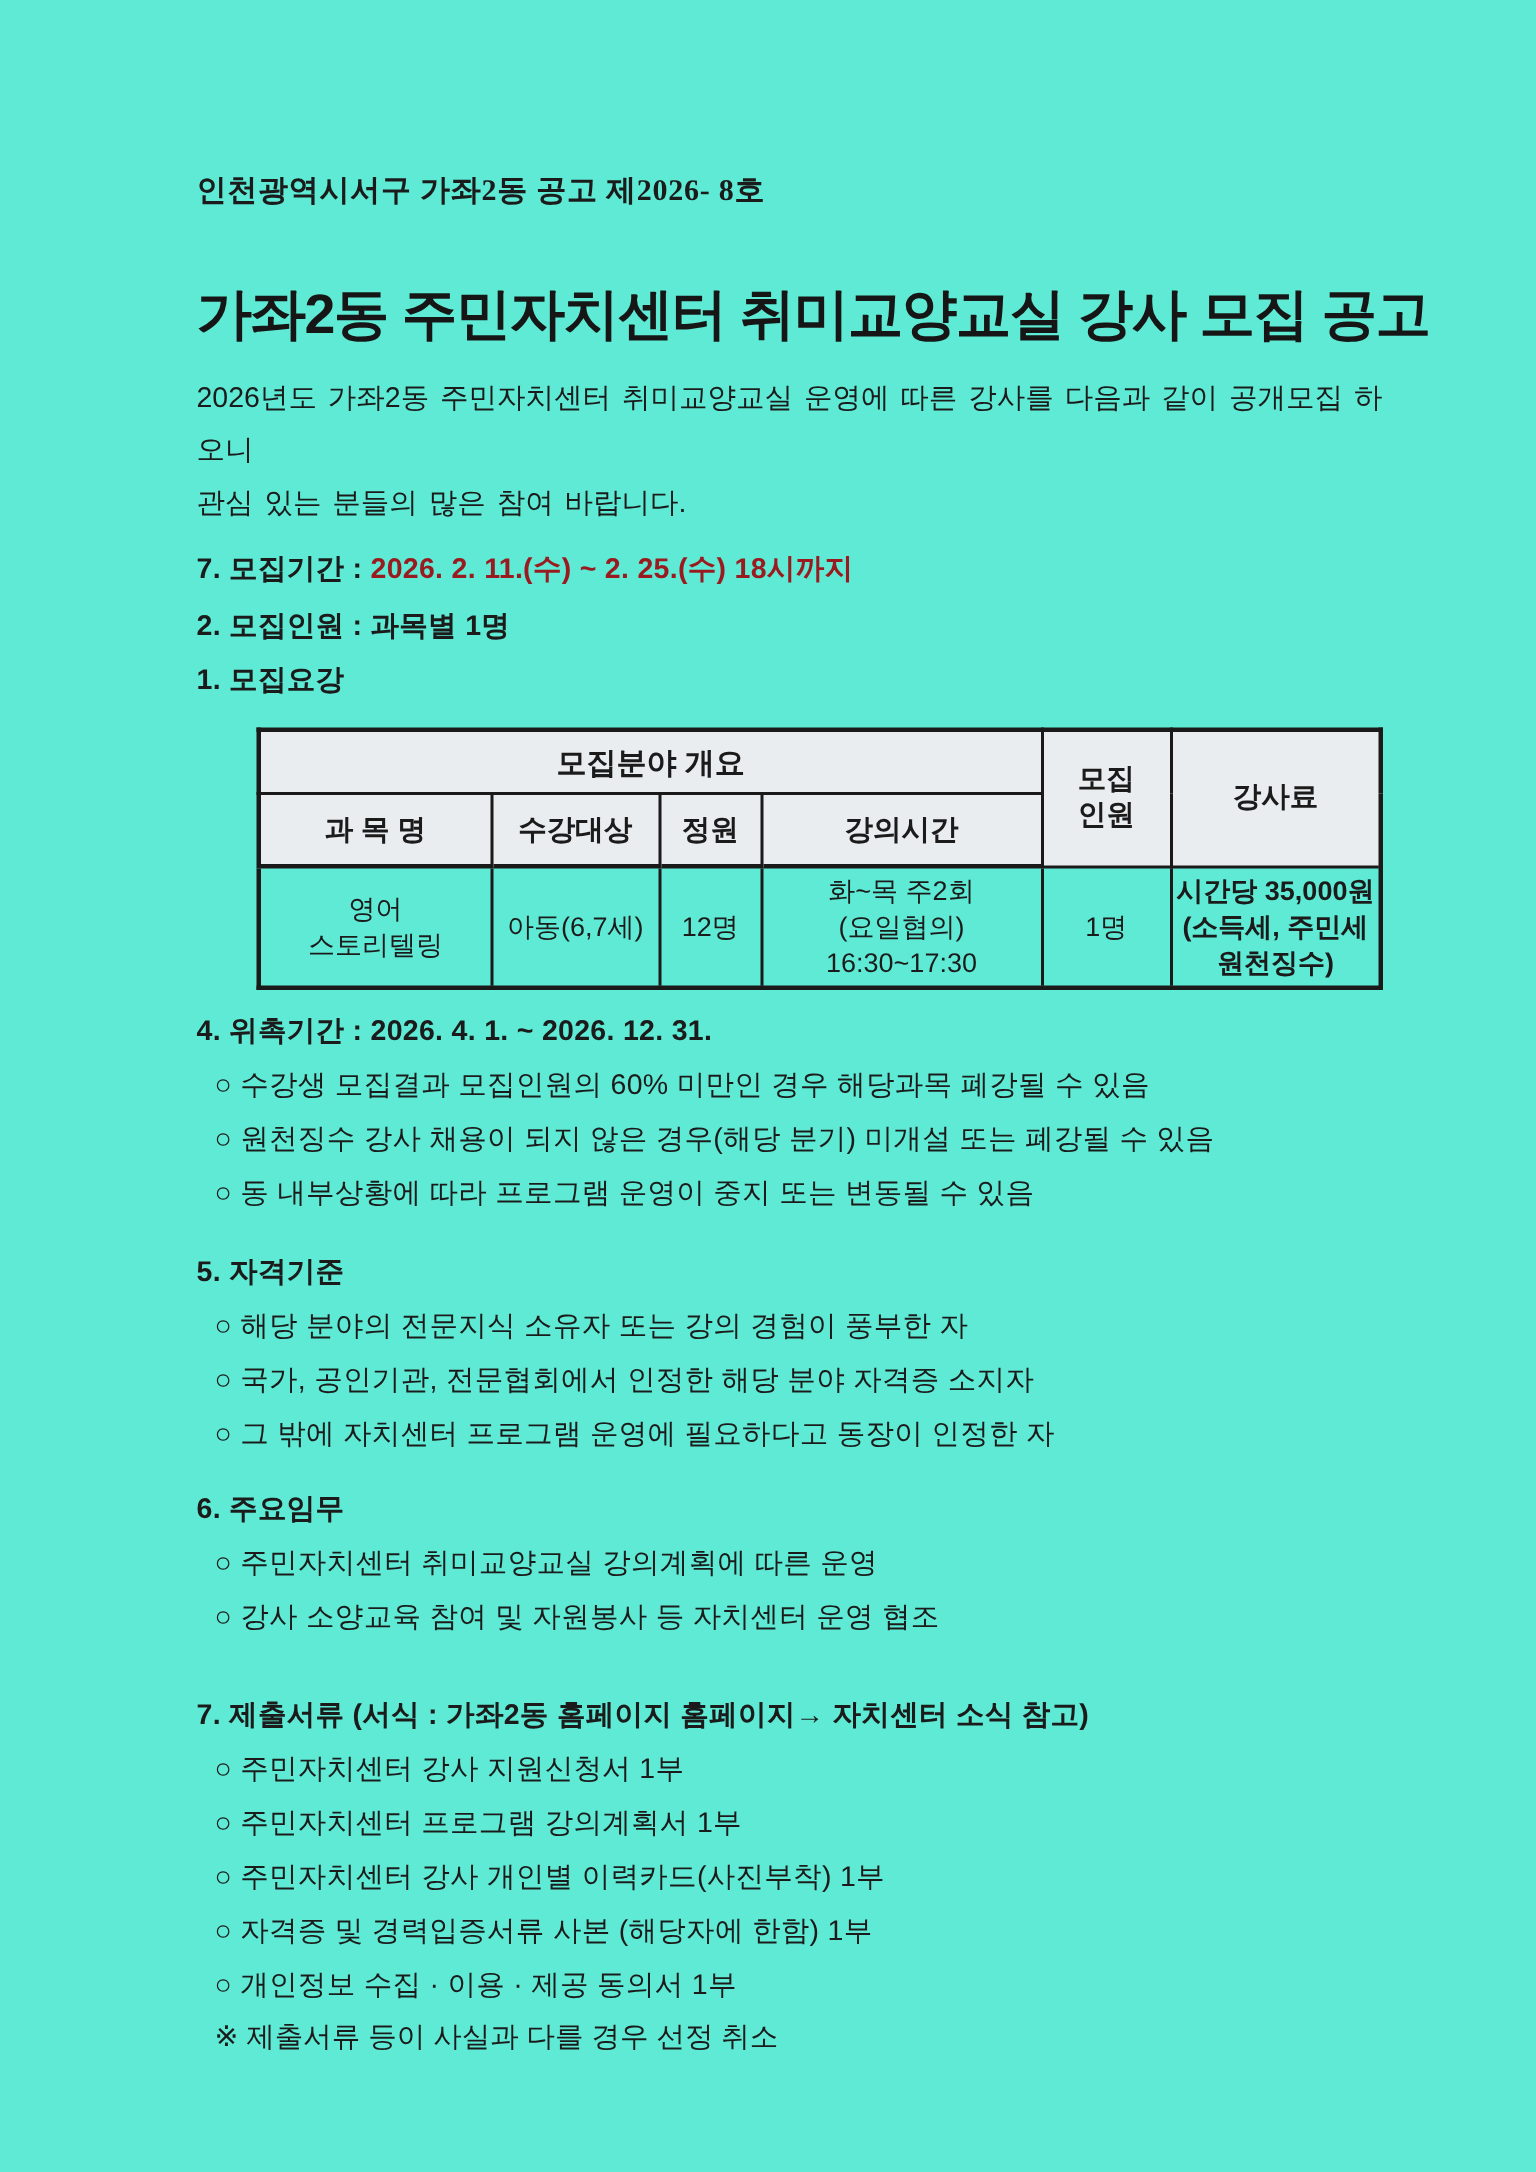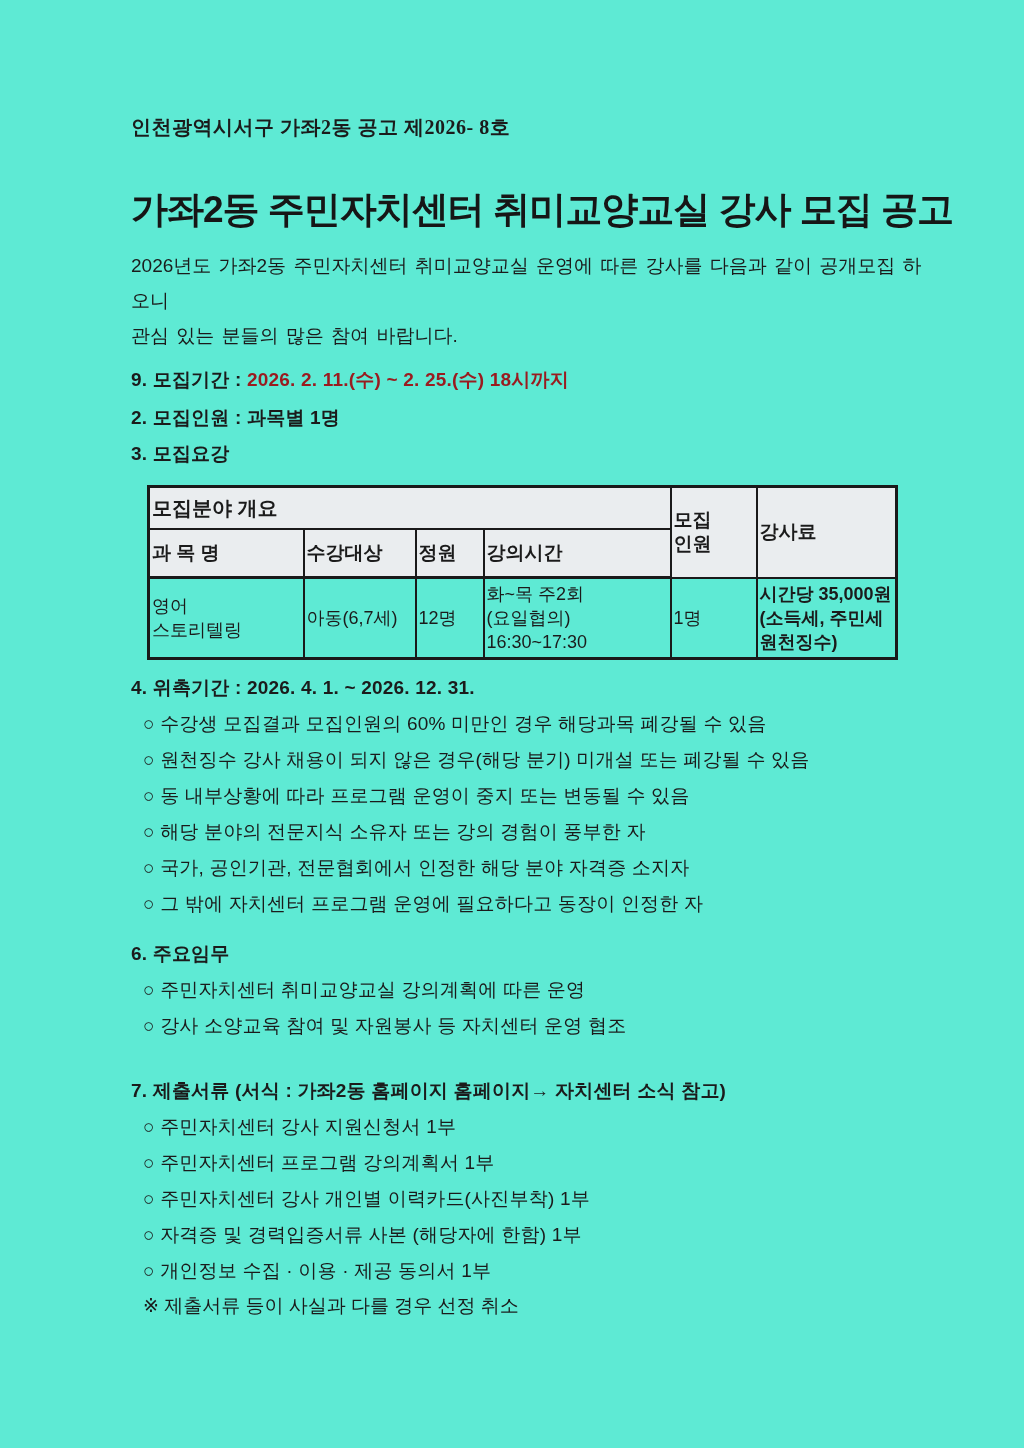--- a/index.html
+++ b/index.html
@@ -70,23 +70,24 @@
   .sec7 { margin-top: 45px; }
   .note {
     margin-top: 15px;
     padding-left: 12px;
     font-size: 19px;
     line-height: 20px;
     font-weight: 500;
   }
   table.recruit {
     border-collapse: collapse;
-    margin: 21px 0 0 16px;
+    margin: 21px 0 0 40px;
     width: 748px;
     table-layout: fixed;
+    text-align: center;
   }
   table.recruit td {
     border: 2px solid #1a1a1a;
     padding: 0 2px;
     vertical-align: middle;
     white-space: pre-line;
   }
   table.recruit { border: 3px solid #1a1a1a; }
   .th {
     background: #eaedef;
@@ -105,25 +106,25 @@
 
 <div class="page">
 
   <div class="doc-number">인천광역시서구 가좌2동 공고 제2026- 8호</div>
 
   <h1 class="title">가좌2동  주민자치센터 취미교양교실 강사 모집 공고</h1>
 
   <p class="intro">2026년도 가좌2동 주민자치센터 취미교양교실 운영에 따른 강사를 다음과 같이 공개모집 하오니
 관심 있는 분들의 많은 참여 바랍니다.</p>
 
-  <div class="item first"><span>9. 모집기간 : </span><span class="red">2026. 2. 11.(수) ~ 2. 25.(수) 18시까지</span></div>
+  <div class="item first"><span>7. 모집기간 : </span><span class="red">2026. 2. 11.(수) ~ 2. 25.(수) 18시까지</span></div>
 
   <div class="item">2. 모집인원 : 과목별 1명</div>
 
-  <div class="item tight">3. 모집요강</div>
+  <div class="item tight">1. 모집요강</div>
 
   <table class="recruit">
     <colgroup>
       <col style="width:155px">
       <col style="width:112px">
       <col style="width:68px">
       <col style="width:187px">
       <col style="width:86px">
       <col style="width:140px">
     </colgroup>
@@ -154,20 +155,21 @@
 원천징수)</td>
       </tr>
     </tbody>
   </table>
 
   <div class="item">4. 위촉기간 : 2026. 4. 1. ~ 2026. 12. 31.</div>
   <div class="bullet">○ 수강생 모집결과 모집인원의 60% 미만인 경우 해당과목 폐강될 수 있음</div>
   <div class="bullet">○ 원천징수 강사 채용이 되지 않은 경우(해당 분기) 미개설 또는 폐강될 수 있음</div>
   <div class="bullet">○ 동 내부상황에 따라 프로그램 운영이 중지 또는 변동될 수 있음</div>
 
+  <div class="sec-title sec5">5. 자격기준</div>
   <div class="bullet">○ 해당 분야의 전문지식 소유자 또는 강의 경험이 풍부한 자</div>
   <div class="bullet">○ 국가, 공인기관, 전문협회에서 인정한 해당 분야 자격증 소지자</div>
   <div class="bullet">○ 그 밖에 자치센터 프로그램 운영에 필요하다고 동장이 인정한 자</div>
 
   <div class="sec-title sec6">6. 주요임무</div>
   <div class="bullet">○ 주민자치센터 취미교양교실 강의계획에 따른 운영</div>
   <div class="bullet">○ 강사 소양교육 참여 및 자원봉사 등 자치센터 운영 협조</div>
 
   <div class="sec-title sec7">7. 제출서류 (서식 : 가좌2동 홈페이지 홈페이지→ 자치센터 소식 참고)</div>
   <div class="bullet">○ 주민자치센터 강사 지원신청서 1부</div>

